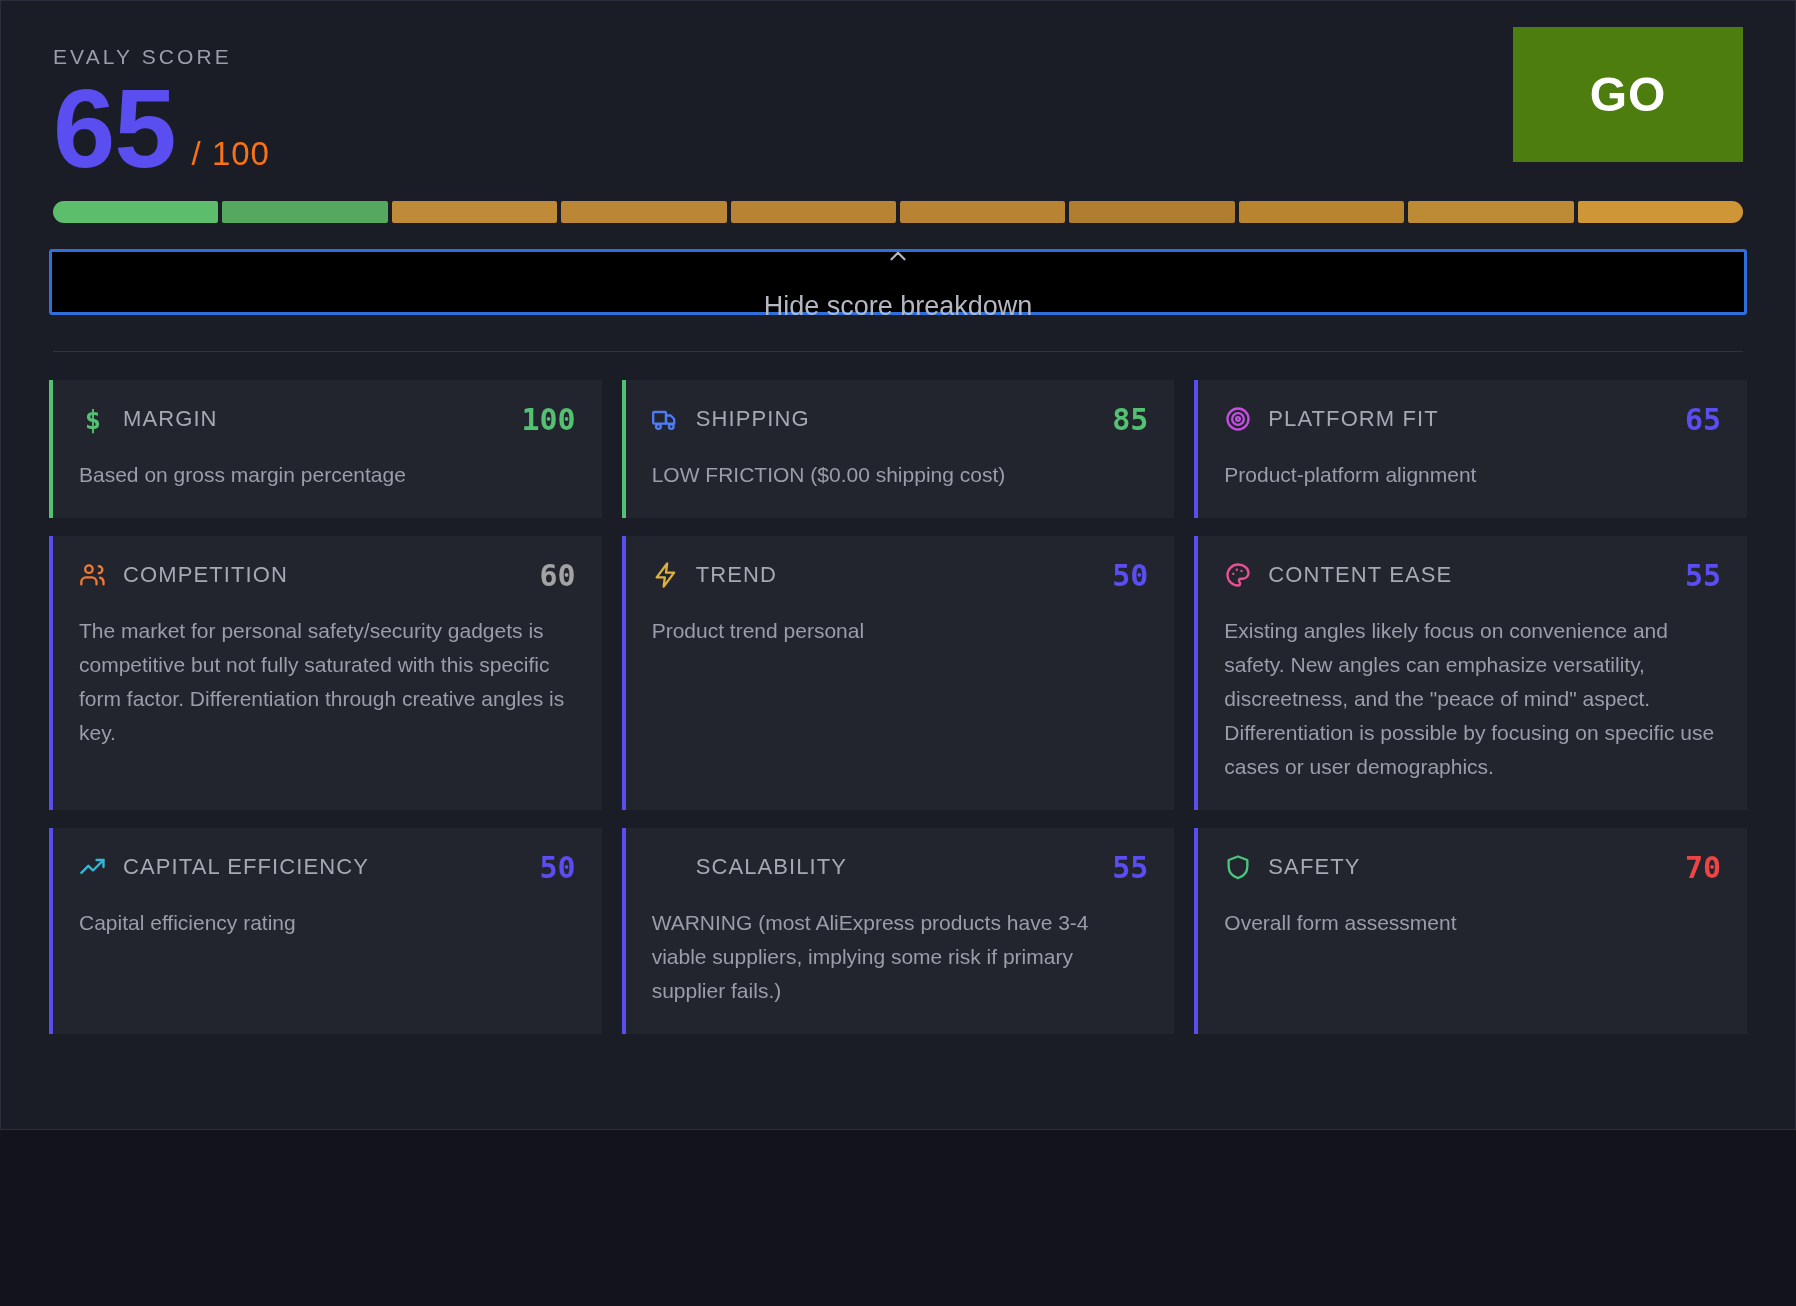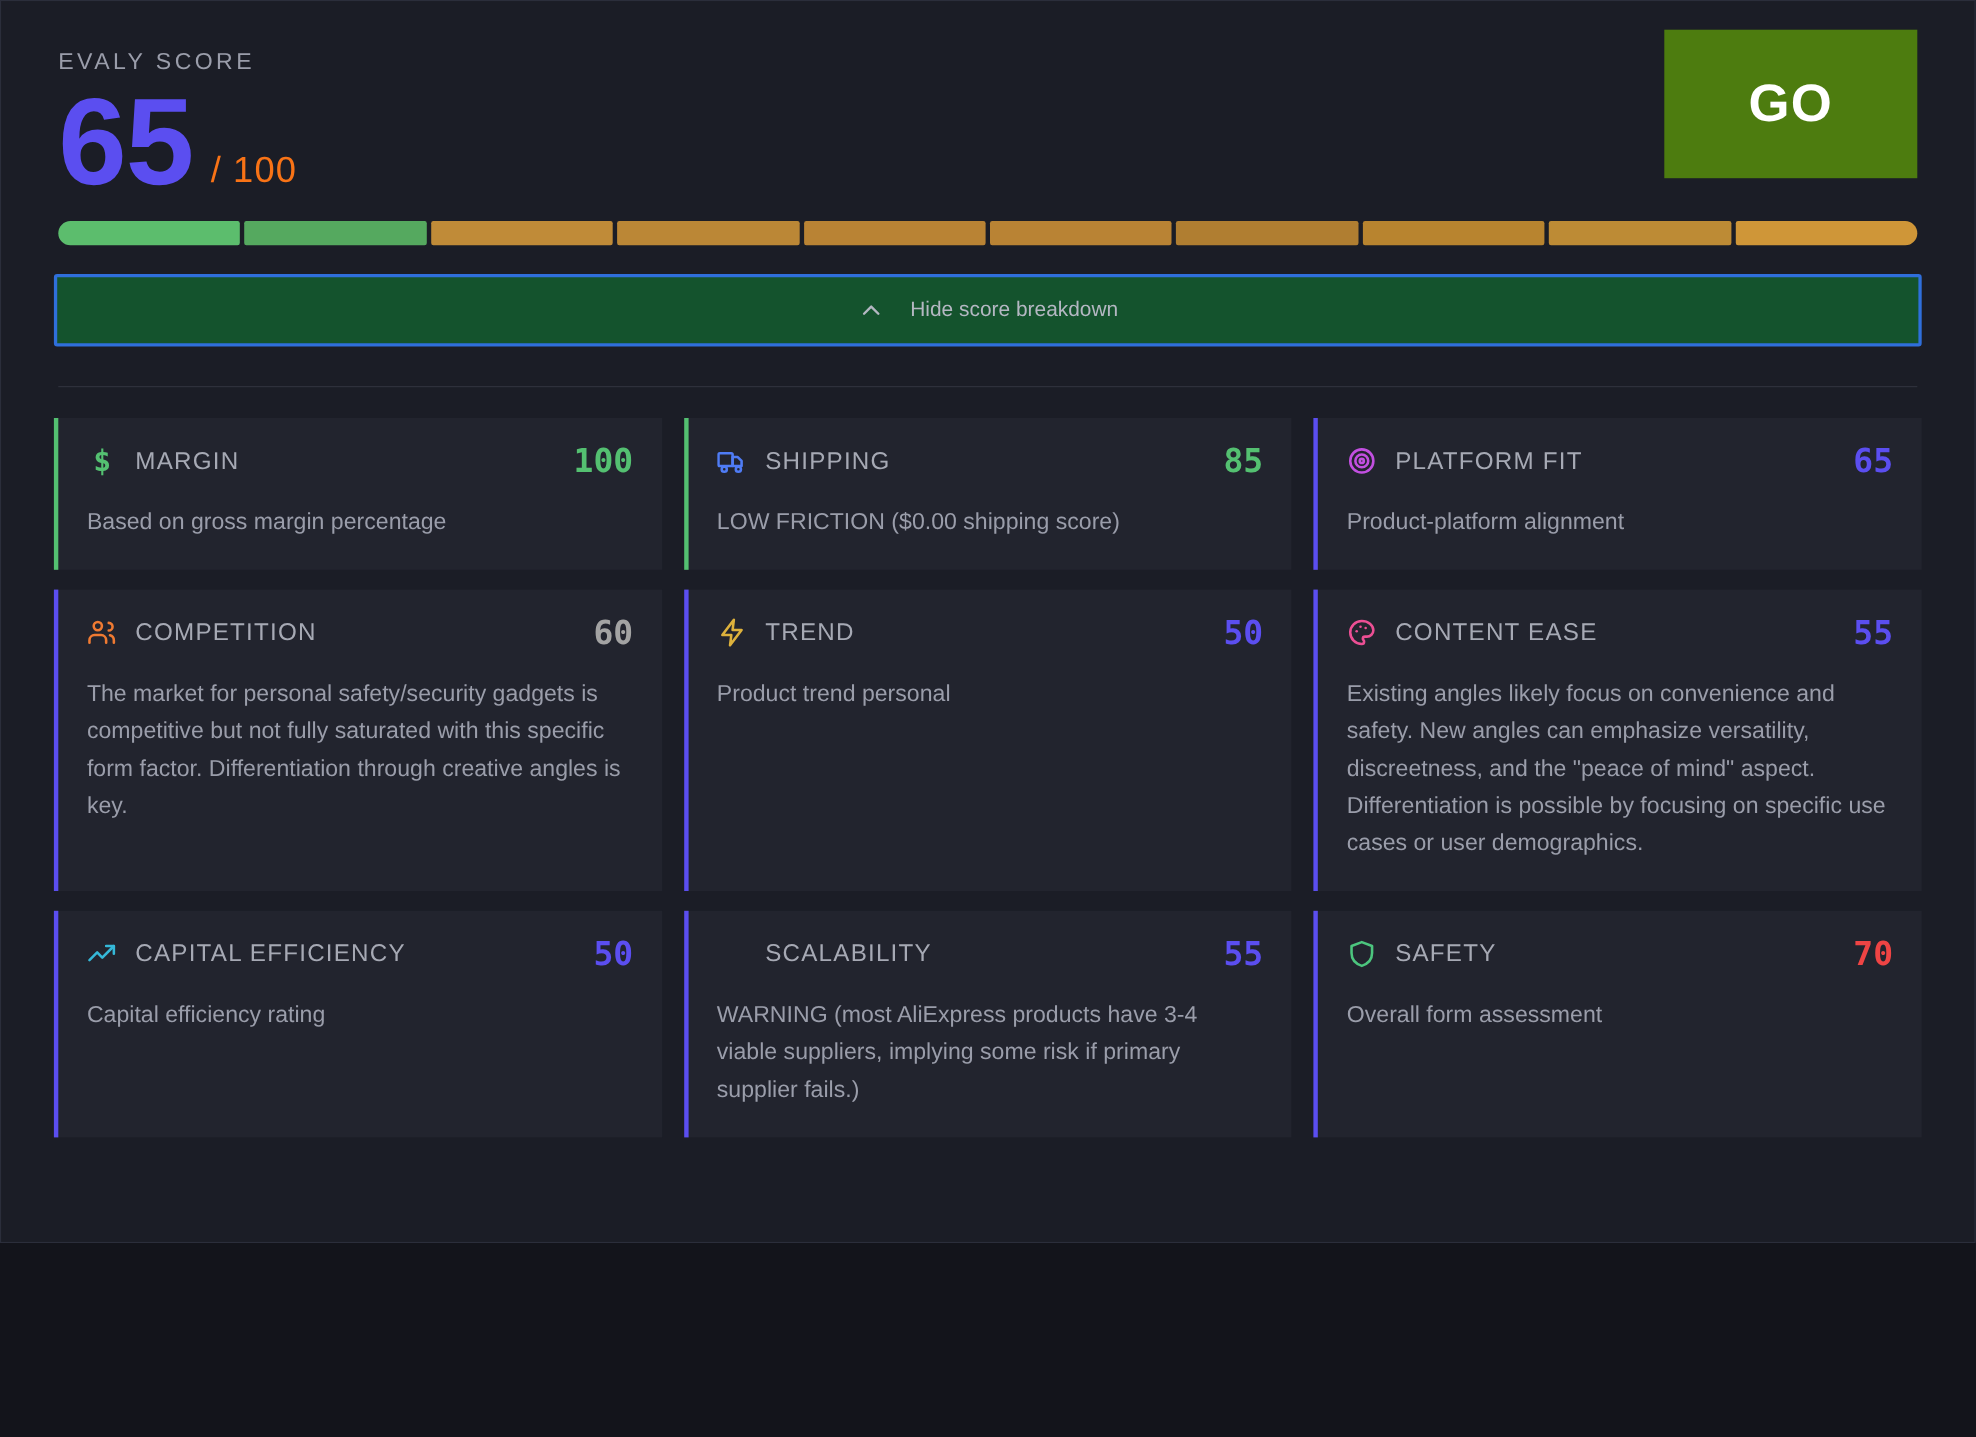--- a/index.html
+++ b/index.html
@@ -73,29 +73,30 @@
     border-radius:2px;
   }
   .seg.first{border-top-left-radius:11px;border-bottom-left-radius:11px;}
   .seg.last{border-top-right-radius:11px;border-bottom-right-radius:11px;}
 
   .toggle-wrap{ margin:26px 48px 0 48px; }
   .toggle-btn{
     width:100%;
     box-sizing:border-box;
     height:66px;
-    background:#14532d;
+    background:#000000;
     border:3px solid #2f6fdb;
     border-radius:3px;
     color:#b4b7c2;
-    font-size:19px;
+    font-size:27px;
     display:flex;align-items:center;justify-content:center;
     gap:22px;
     cursor:pointer;
     font-family:"Liberation Sans", sans-serif;
+    flex-direction:column;
   }
   .chev{display:inline-flex;align-items:center;}
   .divider{
     margin:36px 52px 0 52px;
     height:1px;
     background:#31343f;
   }
   .grid{
     margin:28px 48px 0 48px;
     display:grid;
@@ -206,21 +207,21 @@
             <svg width="28" height="28" viewBox="0 0 24 24" fill="none" stroke="#4f7cf5" stroke-width="2" stroke-linecap="round" stroke-linejoin="round">
               <rect x="1" y="6" width="11" height="10" rx="1"></rect>
               <path d="M12 9h4l3 3v4h-7z"></path>
               <circle cx="5.5" cy="18.5" r="2"></circle>
               <circle cx="16.5" cy="18.5" r="2"></circle>
             </svg>
           </span>
           <span class="card-title">SHIPPING</span>
           <span class="card-score" style="color: rgb(84, 192, 113);">85</span>
         </div>
-        <div class="card-desc">LOW FRICTION ($0.00 shipping score)</div>
+        <div class="card-desc">LOW FRICTION ($0.00 shipping cost)</div>
       </div>
       <div class="card" style="border-left-color: rgb(91, 78, 240);">
         <div class="card-head">
           <span class="card-icon">
             <svg width="28" height="28" viewBox="0 0 24 24" fill="none" stroke="#c24fe0" stroke-width="2" stroke-linecap="round" stroke-linejoin="round">
               <circle cx="12" cy="12" r="9"></circle>
               <circle cx="12" cy="12" r="5"></circle>
               <circle cx="12" cy="12" r="1.6"></circle>
             </svg>
           </span>

